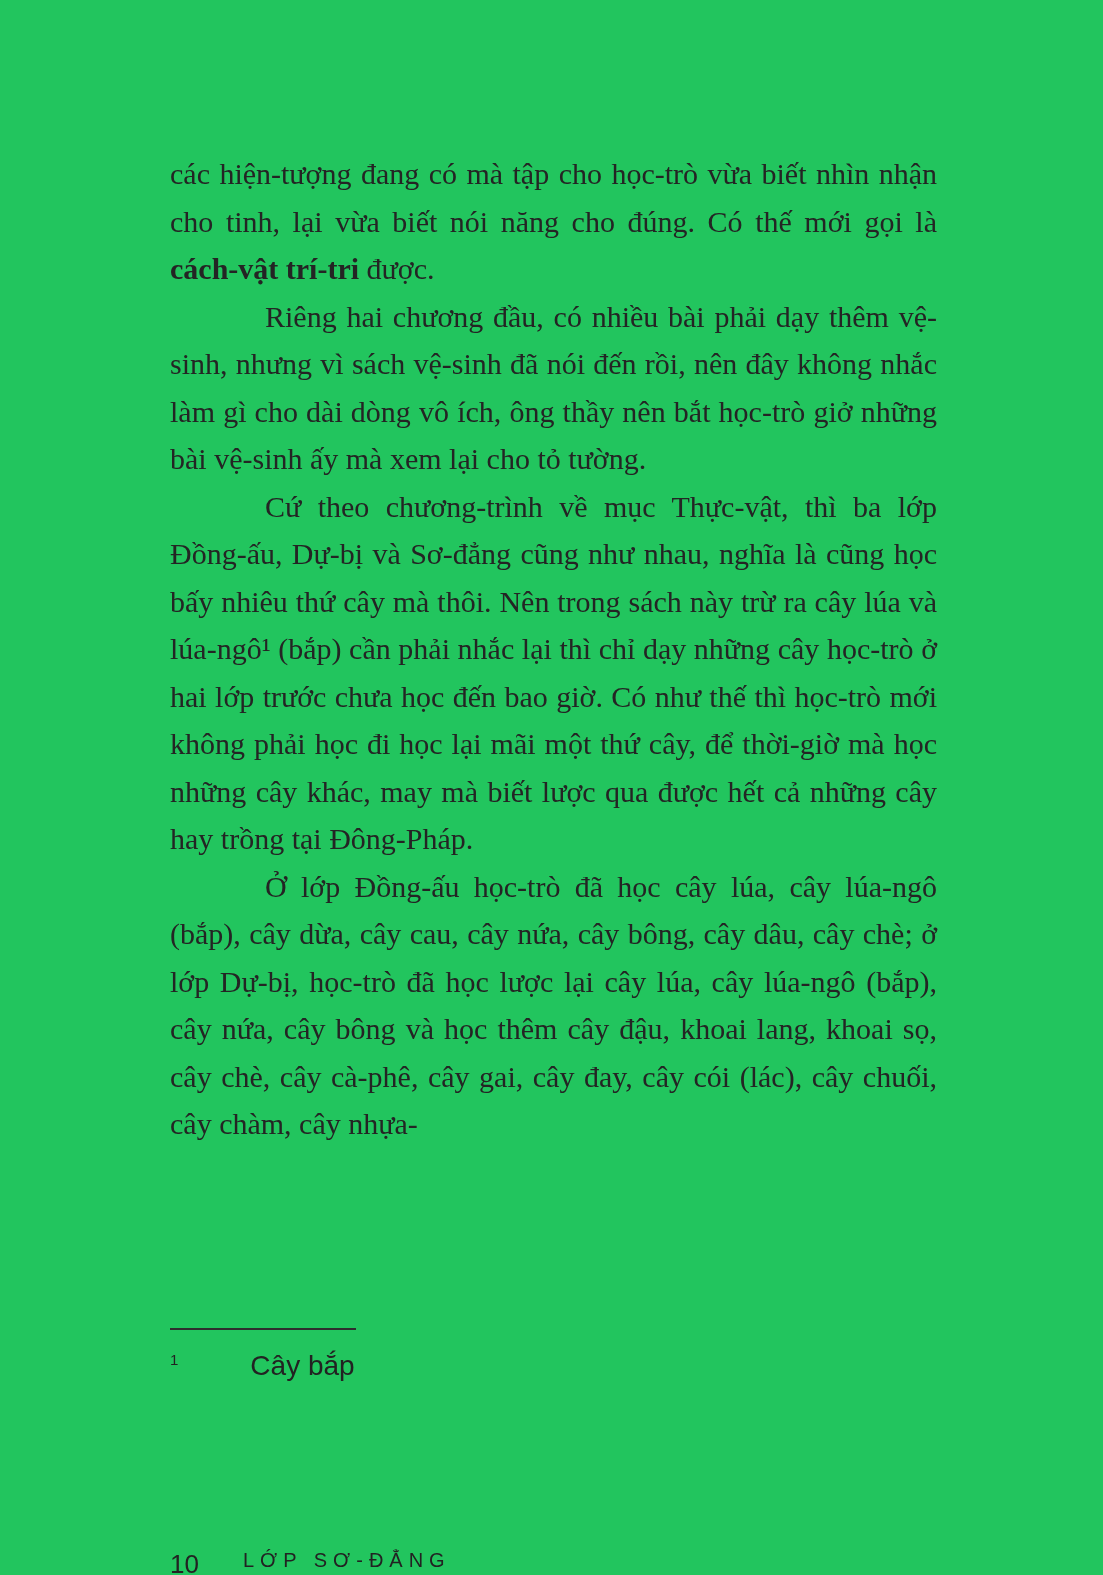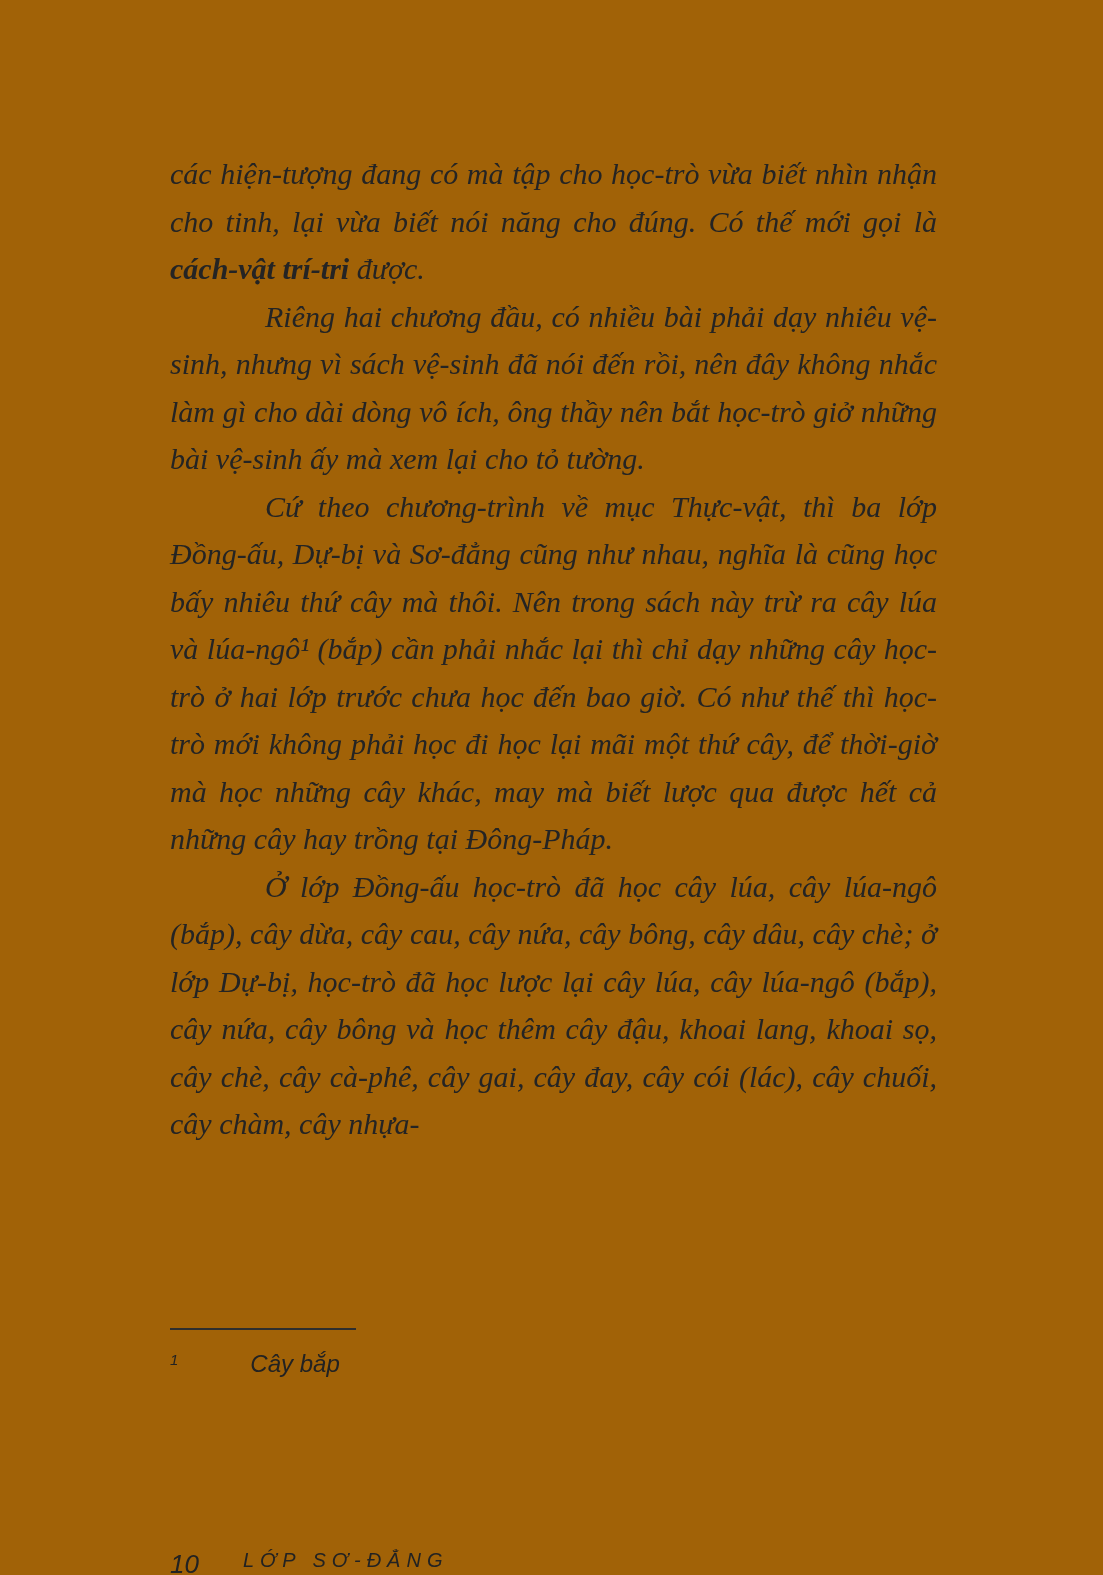--- a/index.html
+++ b/index.html
@@ -9,22 +9,21 @@
     width: 1103px;
     height: 1575px;
     position: relative;
     font-family: "Liberation Serif", "DejaVu Serif", serif;
     color: #242424;
     overflow: hidden;
   }
   .page {
     position: absolute;
     inset: 0;
-    background: #a16207;
-    font-style: italic;
+    background: #22c55e;
   }
   .text-block {
     position: absolute;
     left: 170px;
     top: 150px;
     width: 767px;
     font-size: 30px;
     line-height: 47.5px;
     text-align: justify;
   }
@@ -47,21 +46,21 @@
     font-family: "Liberation Sans", "DejaVu Sans", sans-serif;
     color: #222222;
   }
   .fn-marker {
     font-size: 15px;
     vertical-align: top;
     position: relative;
     top: 1px;
   }
   .fn-text {
-    font-size: 24px;
+    font-size: 28px;
     margin-left: 72px;
   }
   .footer {
     position: absolute;
     left: 170px;
     top: 1549px;
     font-family: "Liberation Sans", "DejaVu Sans", sans-serif;
     color: #222222;
     display: flex;
     align-items: flex-start;
@@ -75,21 +74,21 @@
     margin-left: 44px;
   }
 </style>
 </head>
 <body>
 
 <div class="page">
 
   <div class="text-block" id="paragraphs">
       <p class="para"><span>các hiện-tượng đang có mà tập cho học-trò vừa biết nhìn nhận cho tinh, lại vừa biết nói năng cho đúng. Có thế mới gọi là </span><strong>cách-vật trí-tri</strong><span> được.</span></p>
-      <p class="para indent"><span>Riêng hai chương đầu, có nhiều bài phải dạy nhiêu vệ-sinh, nhưng vì sách vệ-sinh đã nói đến rồi, nên đây không nhắc làm gì cho dài dòng vô ích, ông thầy nên bắt học-trò giở những bài vệ-sinh ấy mà xem lại cho tỏ tường.</span></p>
+      <p class="para indent"><span>Riêng hai chương đầu, có nhiều bài phải dạy thêm vệ-sinh, nhưng vì sách vệ-sinh đã nói đến rồi, nên đây không nhắc làm gì cho dài dòng vô ích, ông thầy nên bắt học-trò giở những bài vệ-sinh ấy mà xem lại cho tỏ tường.</span></p>
       <p class="para indent"><span>Cứ theo chương-trình về mục Thực-vật, thì ba lớp Đồng-ấu, Dự-bị và Sơ-đẳng cũng như nhau, nghĩa là cũng học bấy nhiêu thứ cây mà thôi. Nên trong sách này trừ ra cây lúa và lúa-ngô¹ (bắp) cần phải nhắc lại thì chỉ dạy những cây học-trò ở hai lớp trước chưa học đến bao giờ. Có như thế thì học-trò mới không phải học đi học lại mãi một thứ cây, để thời-giờ mà học những cây khác, may mà biết lược qua được hết cả những cây hay trồng tại Đông-Pháp.</span></p>
       <p class="para indent"><span>Ở lớp Đồng-ấu học-trò đã học cây lúa, cây lúa-ngô (bắp), cây dừa, cây cau, cây nứa, cây bông, cây dâu, cây chè; ở lớp Dự-bị, học-trò đã học lược lại cây lúa, cây lúa-ngô (bắp), cây nứa, cây bông và học thêm cây đậu, khoai lang, khoai sọ, cây chè, cây cà-phê, cây gai, cây đay, cây cói (lác), cây chuối, cây chàm, cây nhựa-</span></p>
     </div>
 
   <div class="footnote-section">
     <div class="footnote-rule"></div>
     <div class="footnote">
       <span class="fn-marker">1</span><span class="fn-text">Cây bắp</span>
     </div>
   </div>

